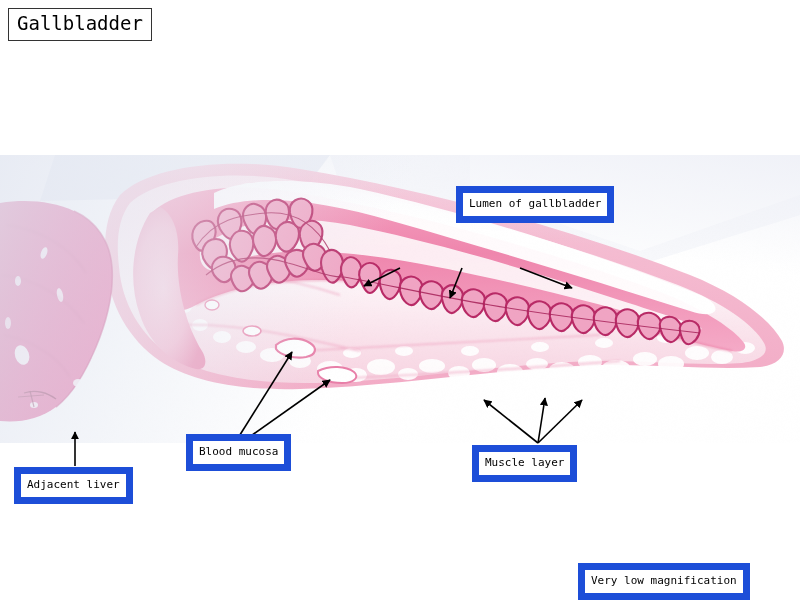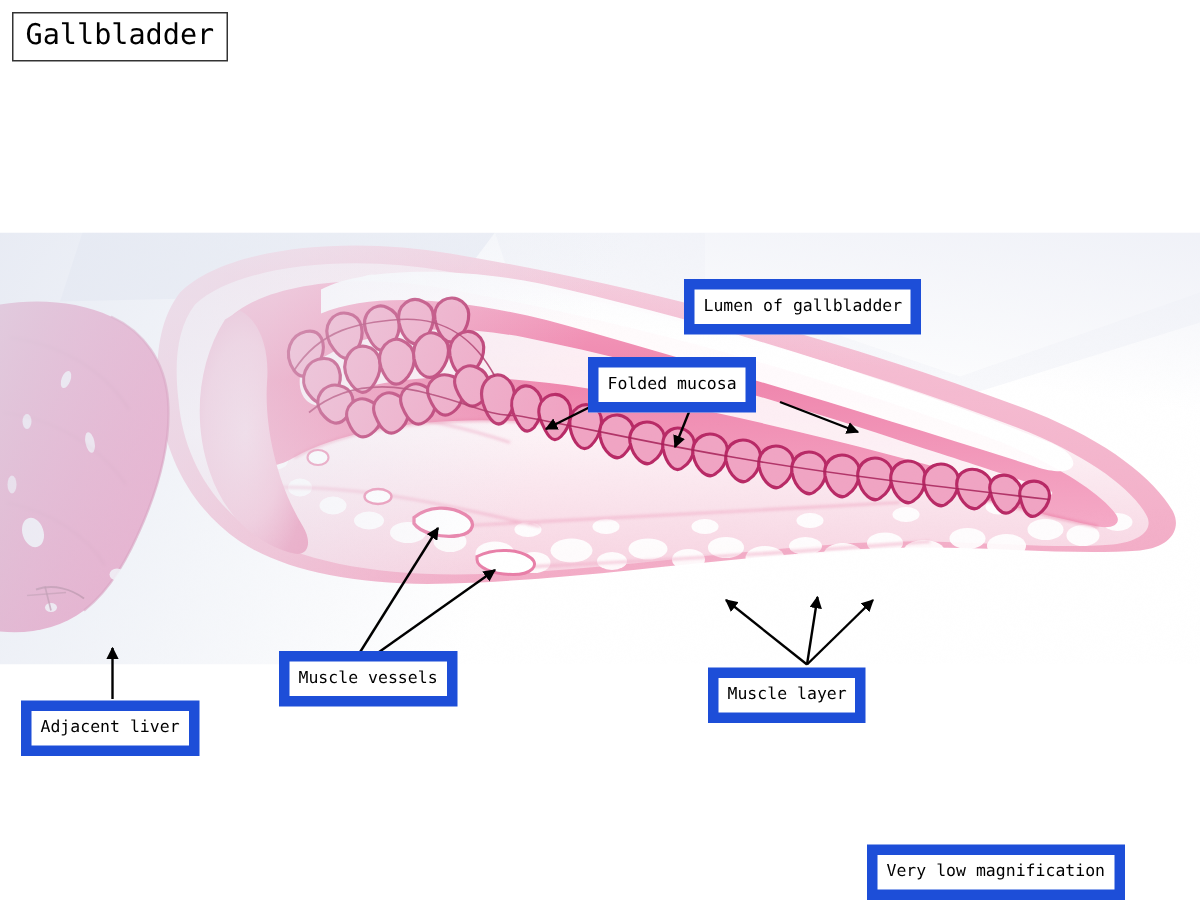--- a/index.html
+++ b/index.html
@@ -292,23 +292,22 @@
       <path d="M538,443 L582,400"></path>
 
       <path d="M75,466 L75,432"></path>
     </g>
   </svg>
 
   <div class="lbl title-lbl" style="left:8px;  top:8px;">Gallbladder</div>
 
   <div class="lbl" style="left:456px; top:186px;">Lumen of gallbladder</div>
 
-  <div class="lbl" style="left:392px; top:238px;">Folded mucosa</div>
-
-  <div class="lbl" style="left:186px; top:434px;">Muscle vessels</div>
+
+  <div class="lbl" style="left:186px; top:434px;">Blood mucosa</div>
 
   <div class="lbl" style="left:14px;  top:467px;">Adjacent liver</div>
 
   <div class="lbl" style="left:472px; top:445px;">Muscle layer</div>
 
   <div class="lbl" style="left:578px; top:563px;text-align:right;">Very low magnification</div>
 
 </div>
 
 </body></html>

